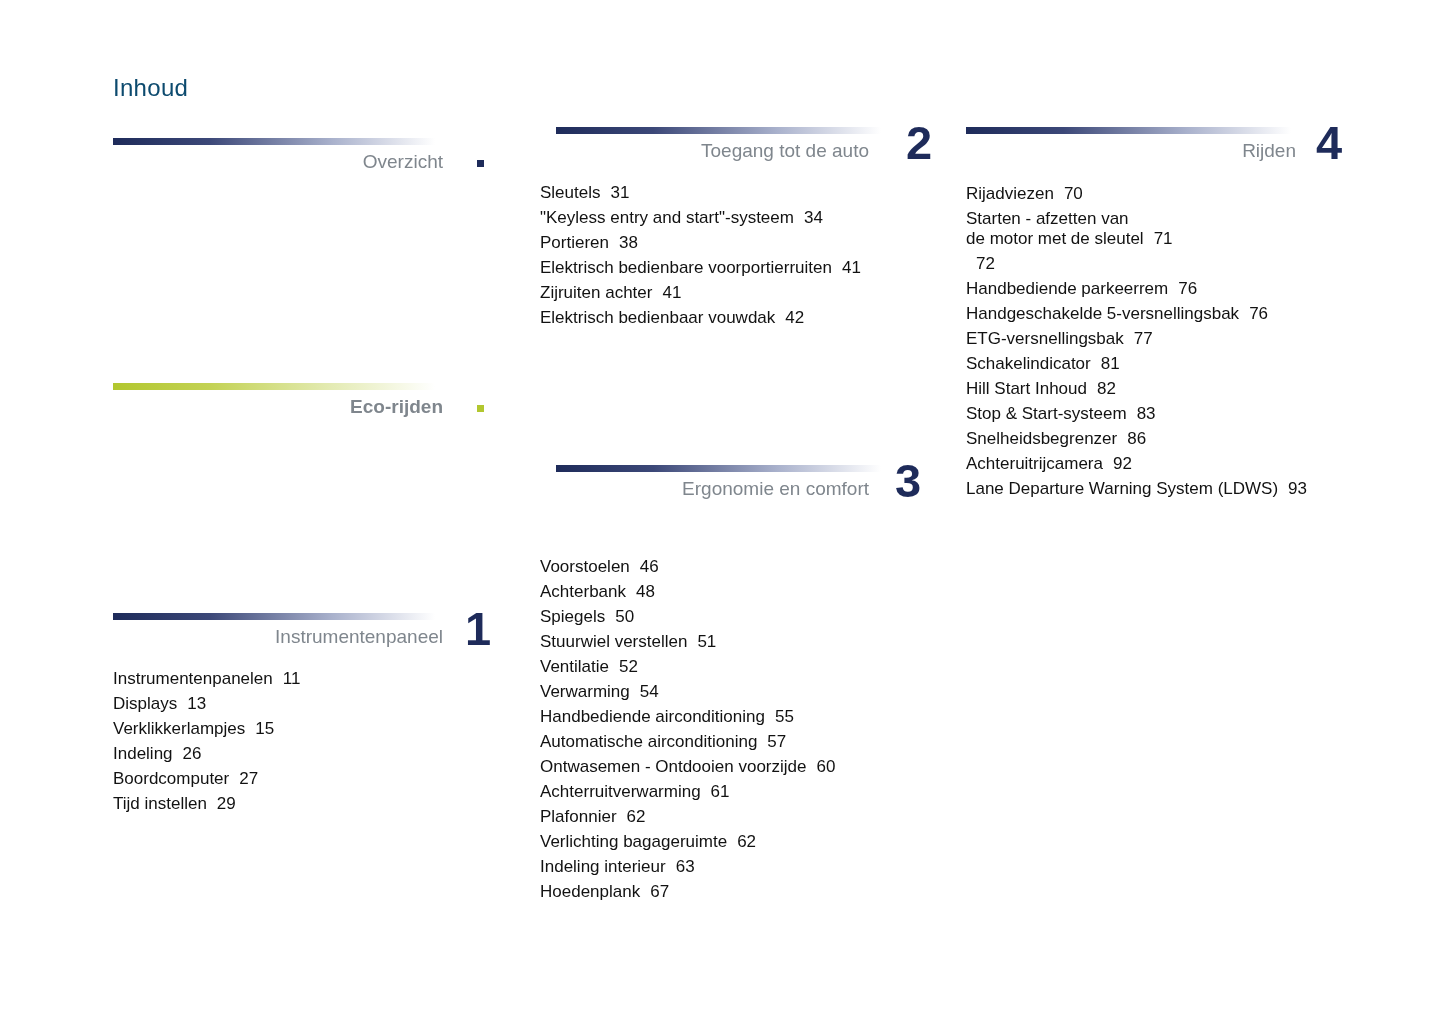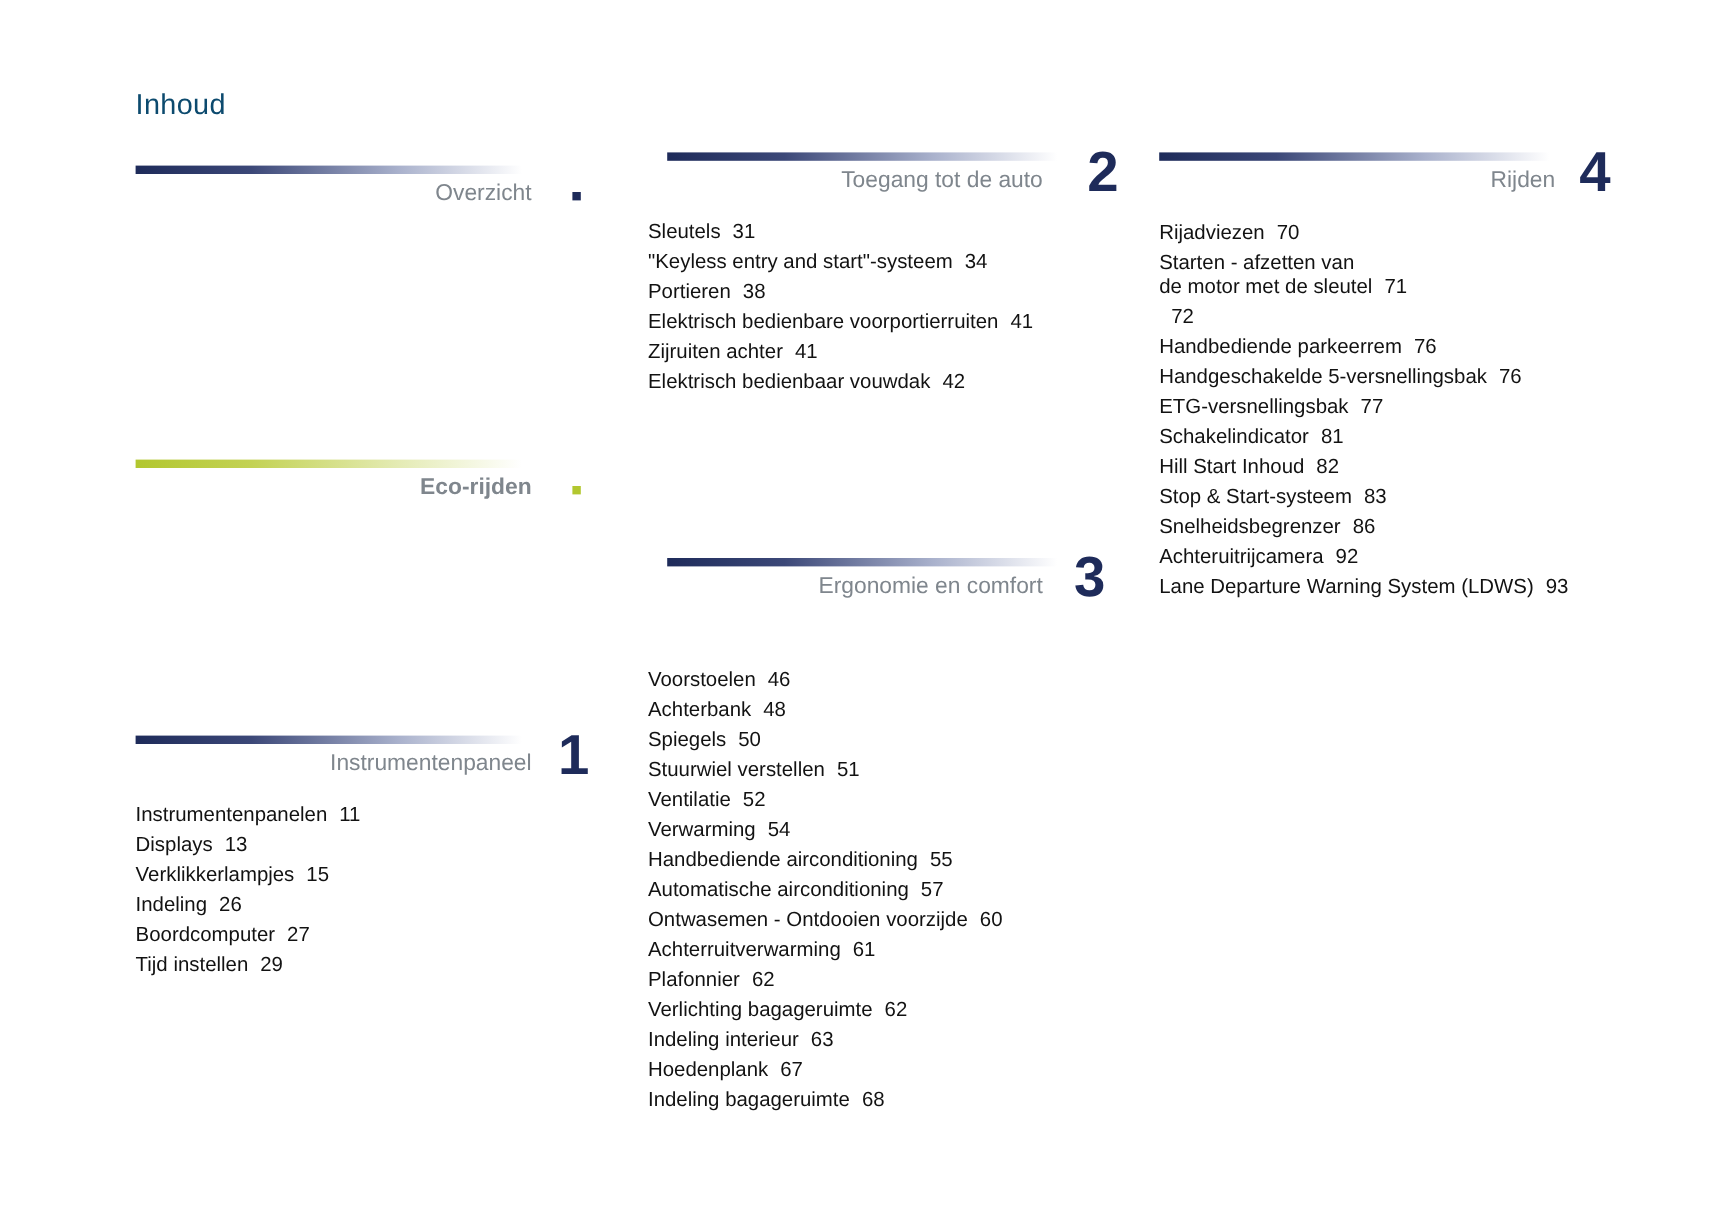--- a/index.html
+++ b/index.html
@@ -203,24 +203,20 @@
         <span class="toc-page">62</span>
       </div>
       <div class="toc-row">
         <span class="toc-label">Indeling interieur</span>
         <span class="toc-page">63</span>
       </div>
       <div class="toc-row">
         <span class="toc-label">Hoedenplank</span>
         <span class="toc-page">67</span>
       </div>
-      <div class="toc-row">
-        <span class="toc-label">Indeling bagageruimte</span>
-        <span class="toc-page">68</span>
-      </div>
     </div>
 </section>
 
 <section class="toc-section s-rijden">
   <div class="bar navy"></div>
   <div class="title-wrap">Rijden</div>
   <div class="big-num">4</div>
   <div class="items">
       <div class="toc-row">
         <span class="toc-label">Rijadviezen</span>

